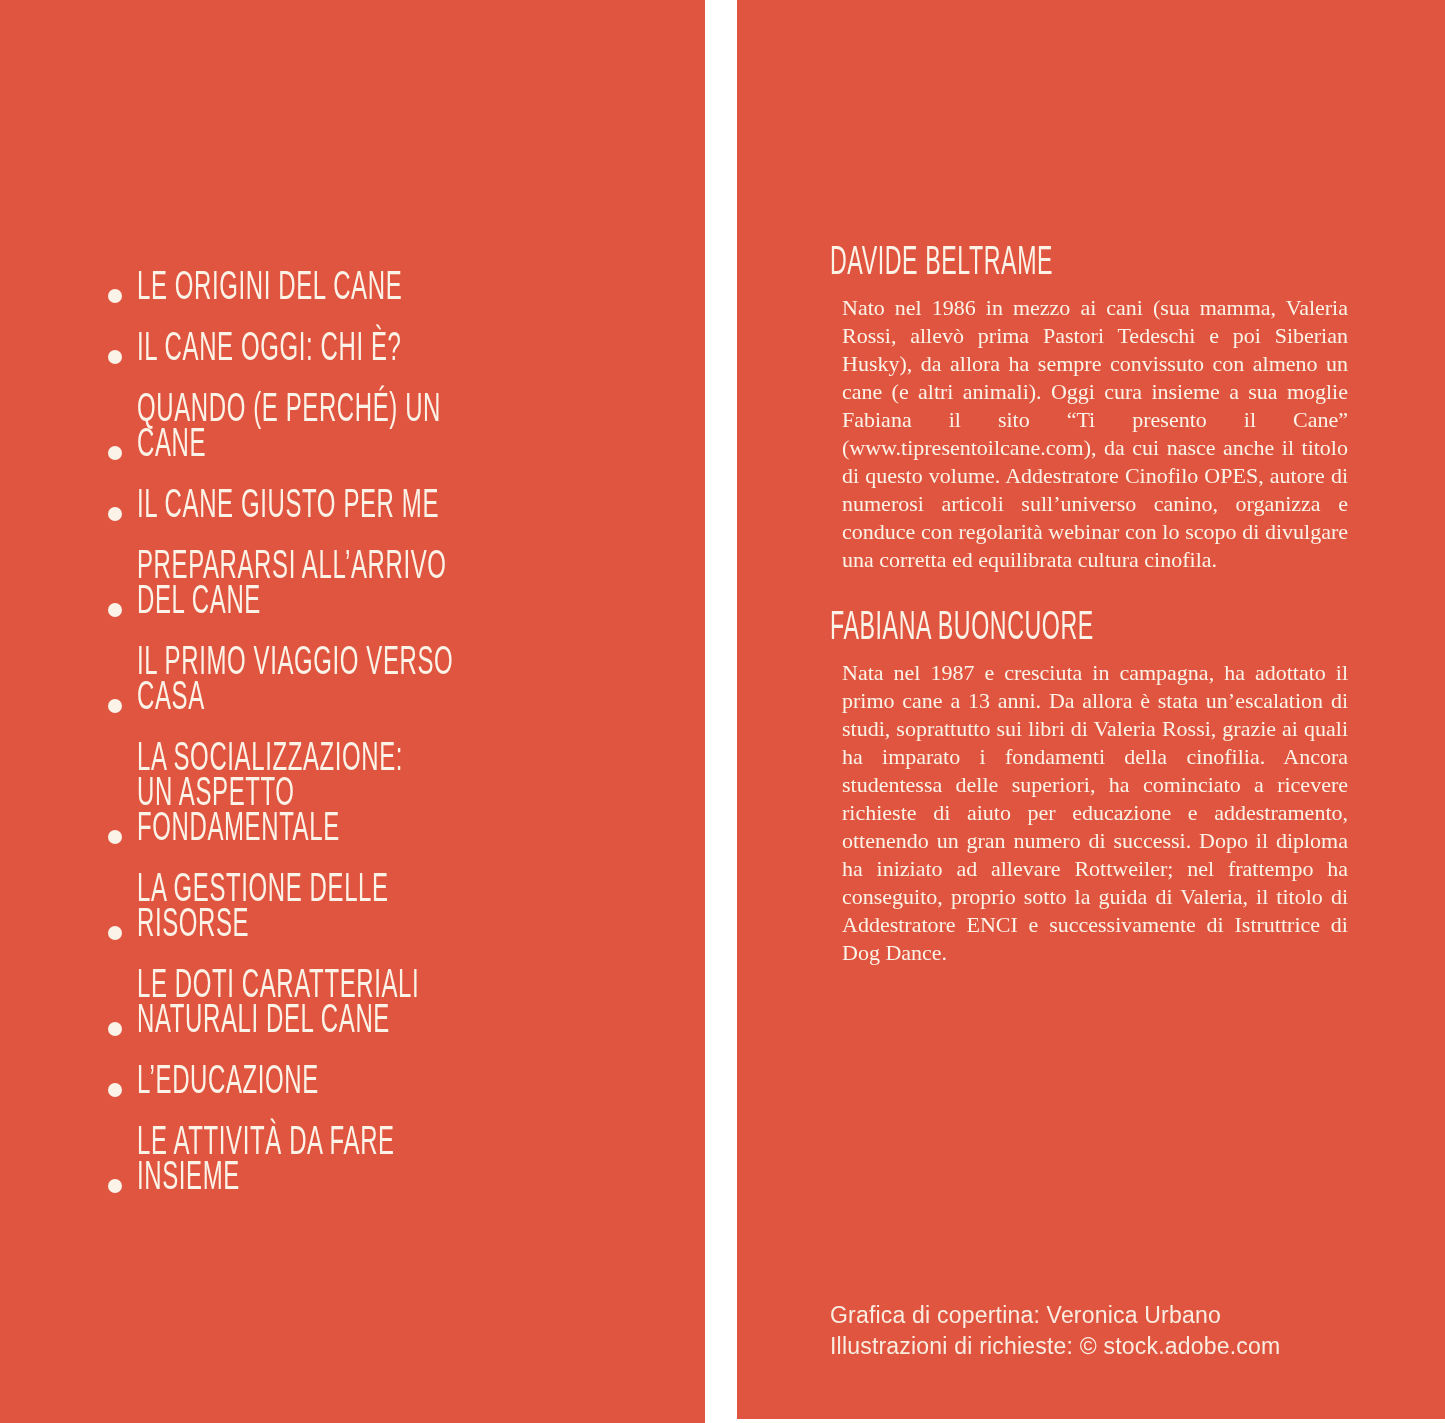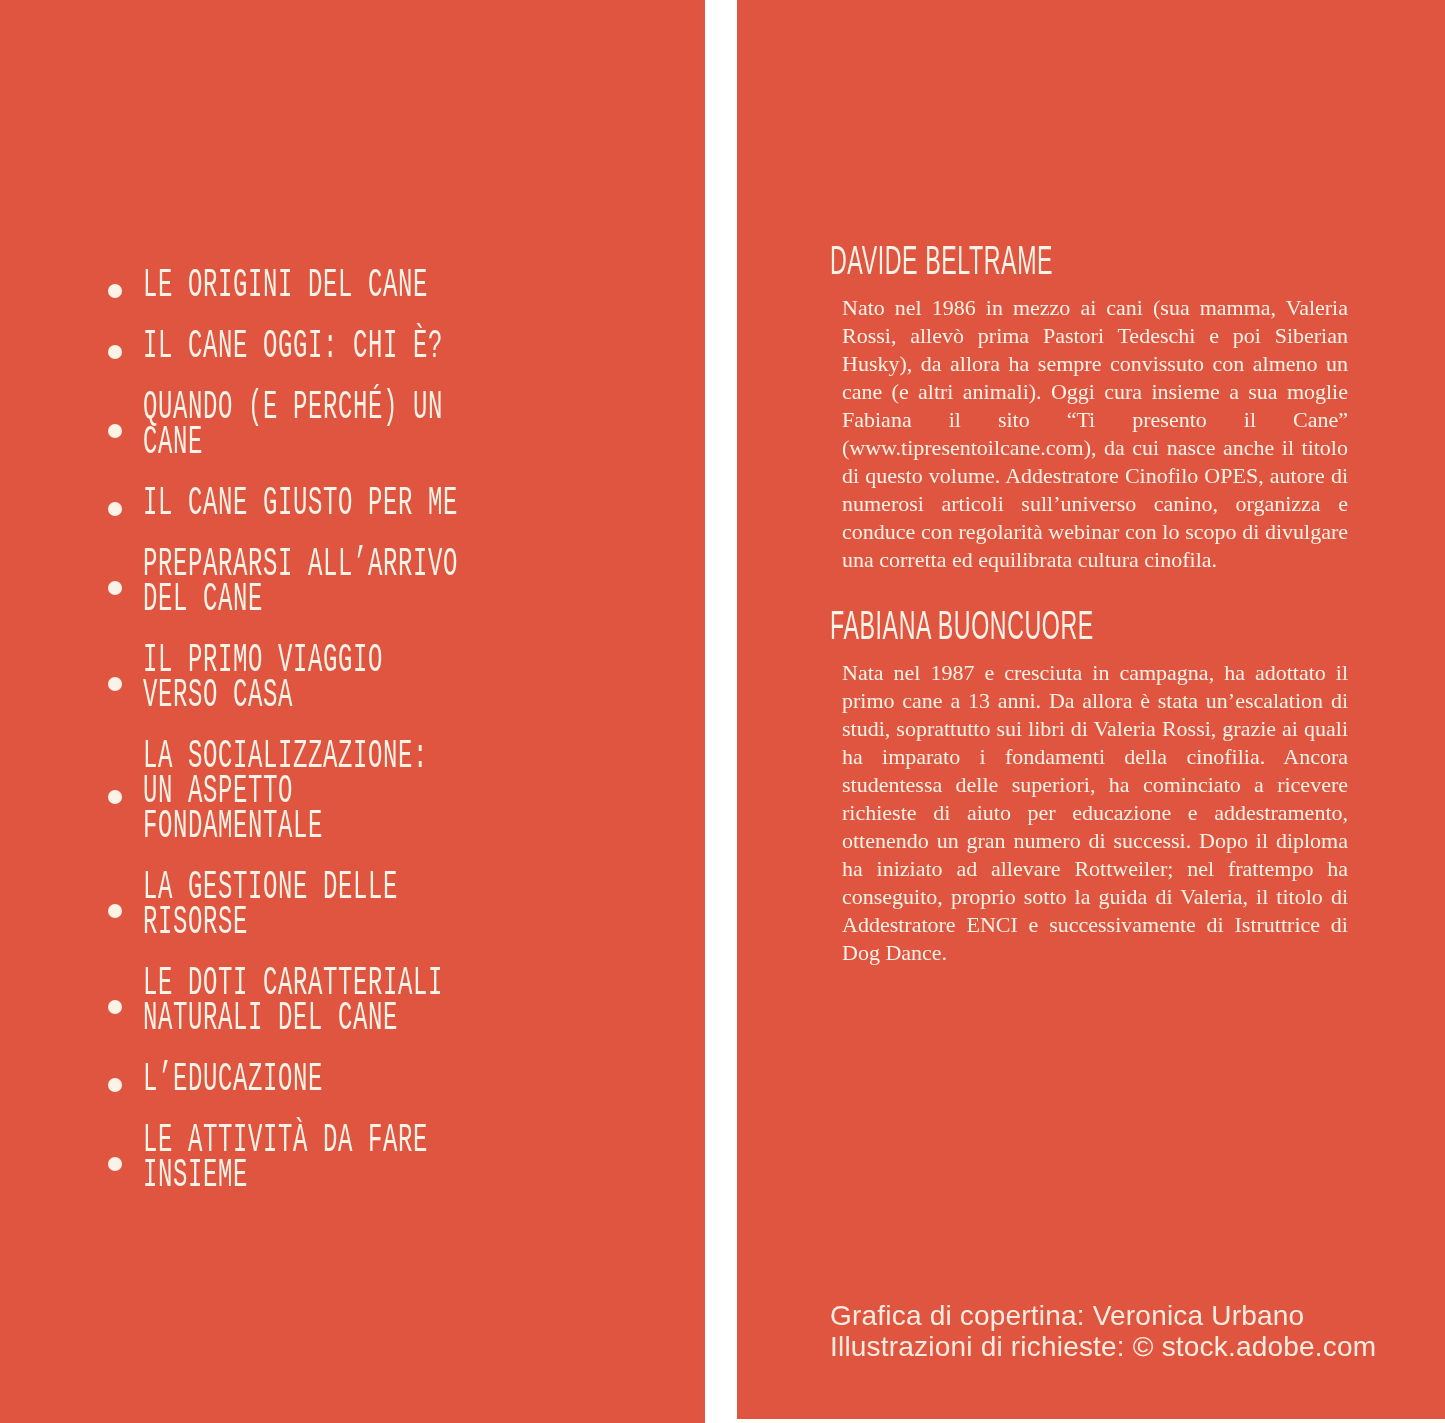--- a/index.html
+++ b/index.html
@@ -19,23 +19,22 @@
   .panel-left{left:0;width:705px;height:1423px;}
   .panel-right{left:737px;width:708px;height:1419px;}
   .divider-strip{position:absolute;left:705px;top:0;width:32px;height:1423px;background:var(--divider);}
 
   
   .toc{
     position:absolute;left:108px;top:268px;width:580px;
     margin:0;padding:0;list-style:none;
   }
   .toc li{
-    display:flex;align-items:center;gap:21px;
+    display:flex;align-items:flex-end;gap:15px;
     margin:0 0 26px 0;
-    font-family:Liberation Mono, monospace;
   }
   .bullet{
     flex:0 0 auto;width:14px;height:14px;border-radius:50%;
     background:var(--ink);margin-top:11px;
   }
   .toc-label{
     display:inline-block;width:900px;
     white-space:pre-line;
     color:var(--ink);
     font-size:40px;line-height:35px;font-weight:400;
@@ -62,21 +61,21 @@
     font-size:22px;line-height:28px;
     text-align:justify;
     hyphens:auto;-webkit-hyphens:auto;
     margin:12px;
     color:var(--ink);
   }
 
   .credits{
     position:absolute;left:93px;top:1300px;width:560px;
     color:var(--ink);
-    font-size:28px;line-height:31px;font-weight:400;
+    font-size:23px;line-height:31px;font-weight:400;
     letter-spacing:0.2px;
     opacity:0.96;
   }
   .bottom-edge{
     position:absolute;left:737px;top:1419px;width:708px;height:4px;
     background:var(--divider);
   }
 </style>
 </head>
 <body>

